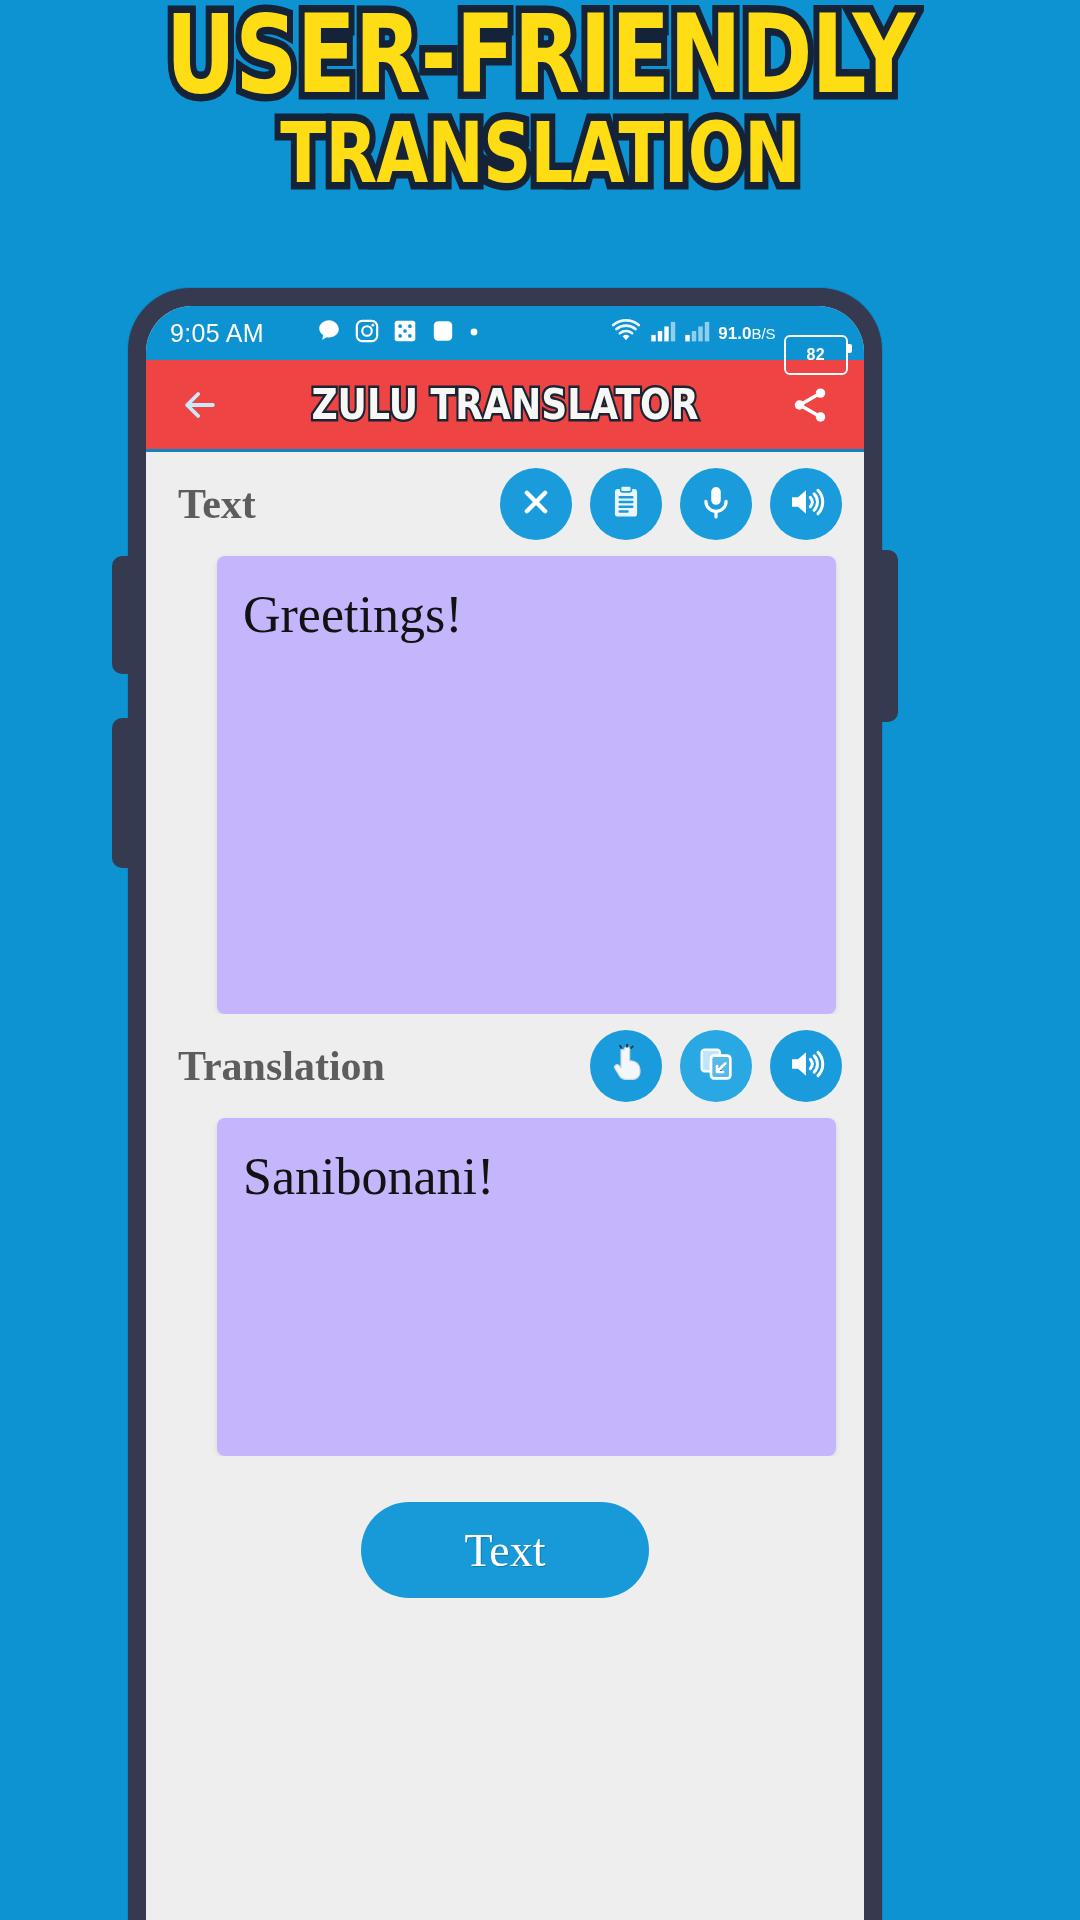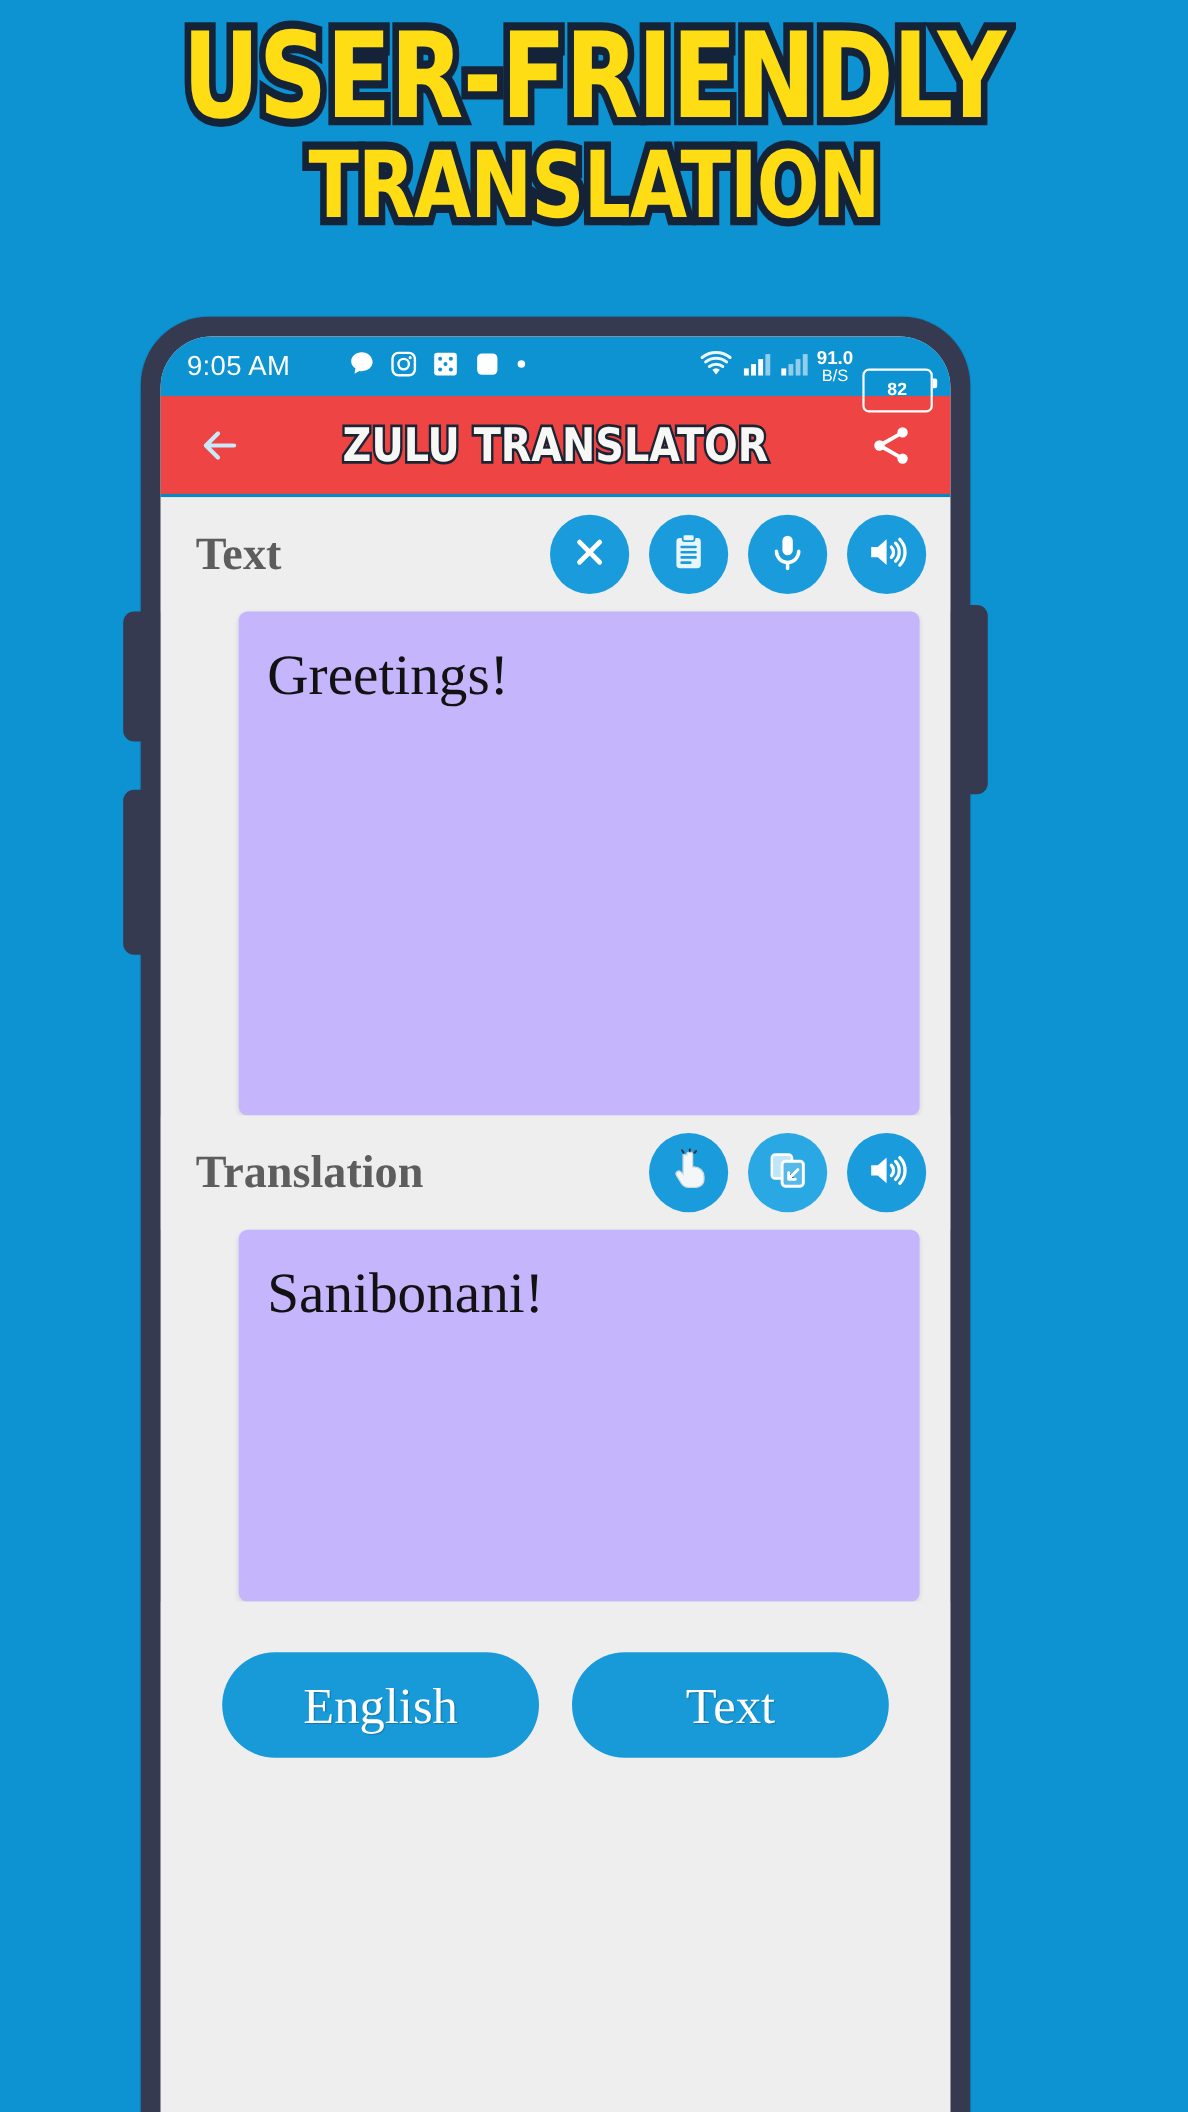--- a/index.html
+++ b/index.html
@@ -12,21 +12,21 @@
 
   body {
     background: #0d92d2;
     font-family: "Liberation Sans", sans-serif;
     position: relative;
   }
 
   
   .headline {
     position: absolute;
-    top: 19px;
+    top: 4px;
     left: 0;
     width: 1080px;
     text-align: center;
     z-index: 5;
   }
   .headline-line {
     font-family: "DejaVu Sans", sans-serif;
     font-weight: 700;
     color: #ffdd15;
     text-transform: uppercase;
@@ -100,21 +100,21 @@
   }
   .notif-ico { display:block; }
   .status-spacer { flex: 1; }
   .status-right {
     display: flex;
     align-items: center;
     gap: 8px;
   }
   .net-speed {
     display: flex;
-    flex-direction: column;
+    flex-direction: row;
     align-items: center;
     line-height: 1;
     color: #ffffff;
   }
   .net-speed .val { font-size: 17px; font-weight: 700; }
   .net-speed .unit { font-size: 15px; font-weight: 400; }
   .battery {
     display: flex;
     align-items: center;
     border: 2.5px solid #ffffff;
@@ -430,18 +430,17 @@
       </div>
     </div>
 
     <div class="panel-wrap">
       <div class="text-panel target">
         <div class="panel-text" aria-placeholder="Translation">Sanibonani!</div>
       </div>
     </div>
 
     <div class="lang-bar">
-      <button class="lang-btn">English</button>
       <button class="lang-btn">Text</button>
     </div>
 
   </div>
 </div>
 
 </body></html>

